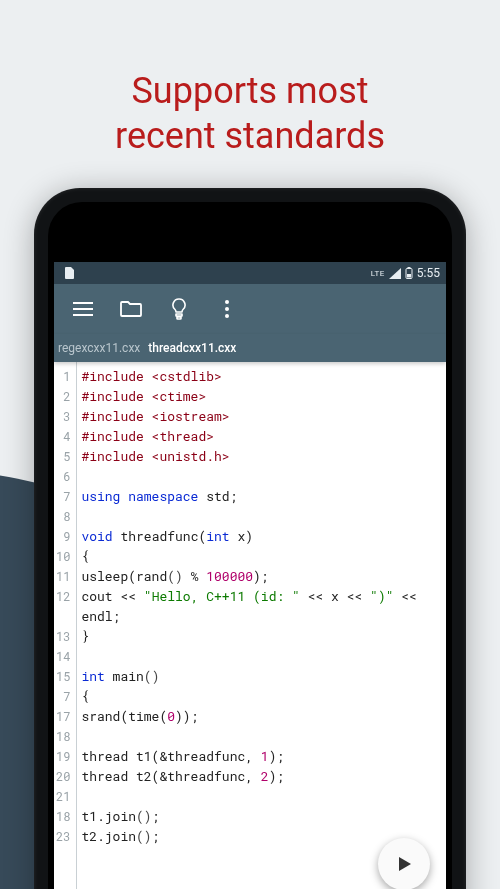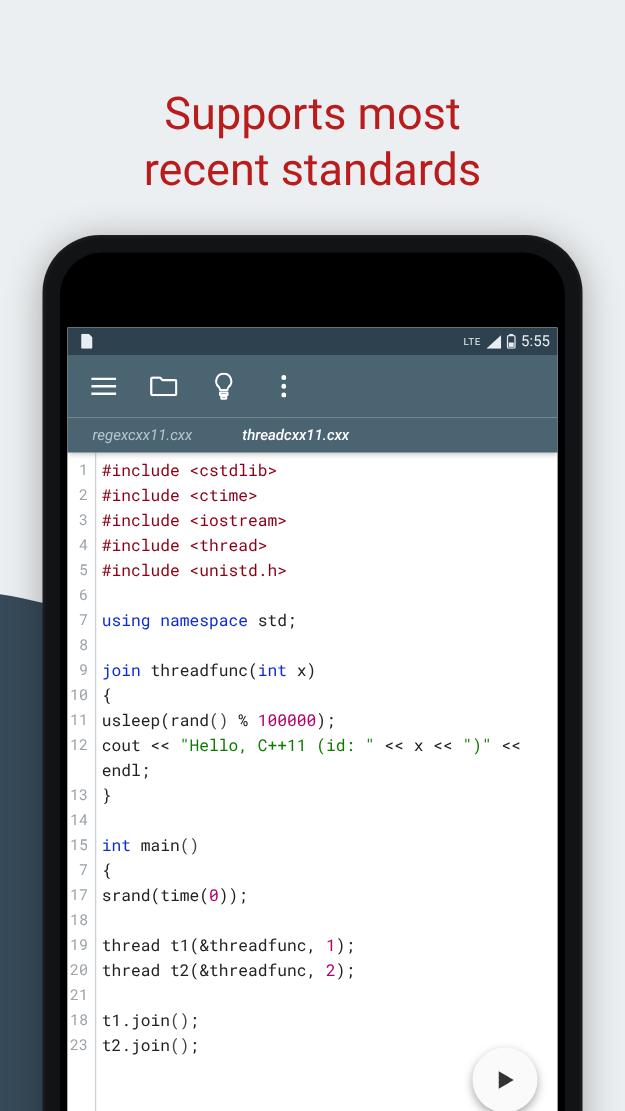--- a/index.html
+++ b/index.html
@@ -120,21 +120,21 @@
   .tabbar {
     height: 28px;
     background: #4a6472;
     display: flex;
     align-items: center;
     font-size: 12px;
     box-shadow: 0 2px 4px rgba(0,0,0,.2);
     position: relative;
     z-index: 1;
   }
-  .tab { padding: 0 20px; height: 100%; display: flex; align-items: center; color: #b9c6cd; font-style: italic; }
+  .tab { padding: 0 4px; height: 100%; display: flex; align-items: center; color: #b9c6cd; }
   .tab.active { color: #fff; font-weight: 500; }
 
   .editor {
     flex: 1;
     display: flex;
     background: #fff;
     font-family: "Roboto Mono", "Menlo", "Consolas", monospace;
     font-size: 13px;
     line-height: 20px;
     overflow: hidden;
@@ -277,21 +277,21 @@
           </div>
         <div class="code" id="code">
             <div class="ln"><span class="kw-pre">#include &lt;cstdlib&gt;</span></div>
             <div class="ln"><span class="kw-pre">#include &lt;ctime&gt;</span></div>
             <div class="ln"><span class="kw-pre">#include &lt;iostream&gt;</span></div>
             <div class="ln"><span class="kw-pre">#include &lt;thread&gt;</span></div>
             <div class="ln"><span class="kw-pre">#include &lt;unistd.h&gt;</span></div>
             <div class="ln"><span class="plain"></span></div>
             <div class="ln"><span class="kw">using namespace</span><span class="plain"> std;</span></div>
             <div class="ln"><span class="plain"></span></div>
-            <div class="ln"><span class="kw">join</span><span class="plain"> threadfunc(</span><span class="kw">int</span><span class="plain"> x)</span></div>
+            <div class="ln"><span class="kw">void</span><span class="plain"> threadfunc(</span><span class="kw">int</span><span class="plain"> x)</span></div>
             <div class="ln"><span class="plain">{</span></div>
             <div class="ln"><span class="plain">    usleep(rand</span><span class="op">()</span><span class="plain"> % </span><span class="num">100000</span><span class="plain">);</span></div>
             <div class="ln"><span class="plain">    cout &lt;&lt; </span><span class="str">"Hello, C++11 (id: "</span><span class="plain"> &lt;&lt; x &lt;&lt; </span><span class="str">")"</span><span class="plain"> &lt;&lt;</span></div>
             <div class="ln"><span class="plain">endl;</span></div>
             <div class="ln"><span class="plain">}</span></div>
             <div class="ln"><span class="plain"></span></div>
             <div class="ln"><span class="kw">int</span><span class="plain"> main</span><span class="op">()</span></div>
             <div class="ln"><span class="plain">{</span></div>
             <div class="ln"><span class="plain">    srand(time(</span><span class="num">0</span><span class="plain">));</span></div>
             <div class="ln"><span class="plain"></span></div>

